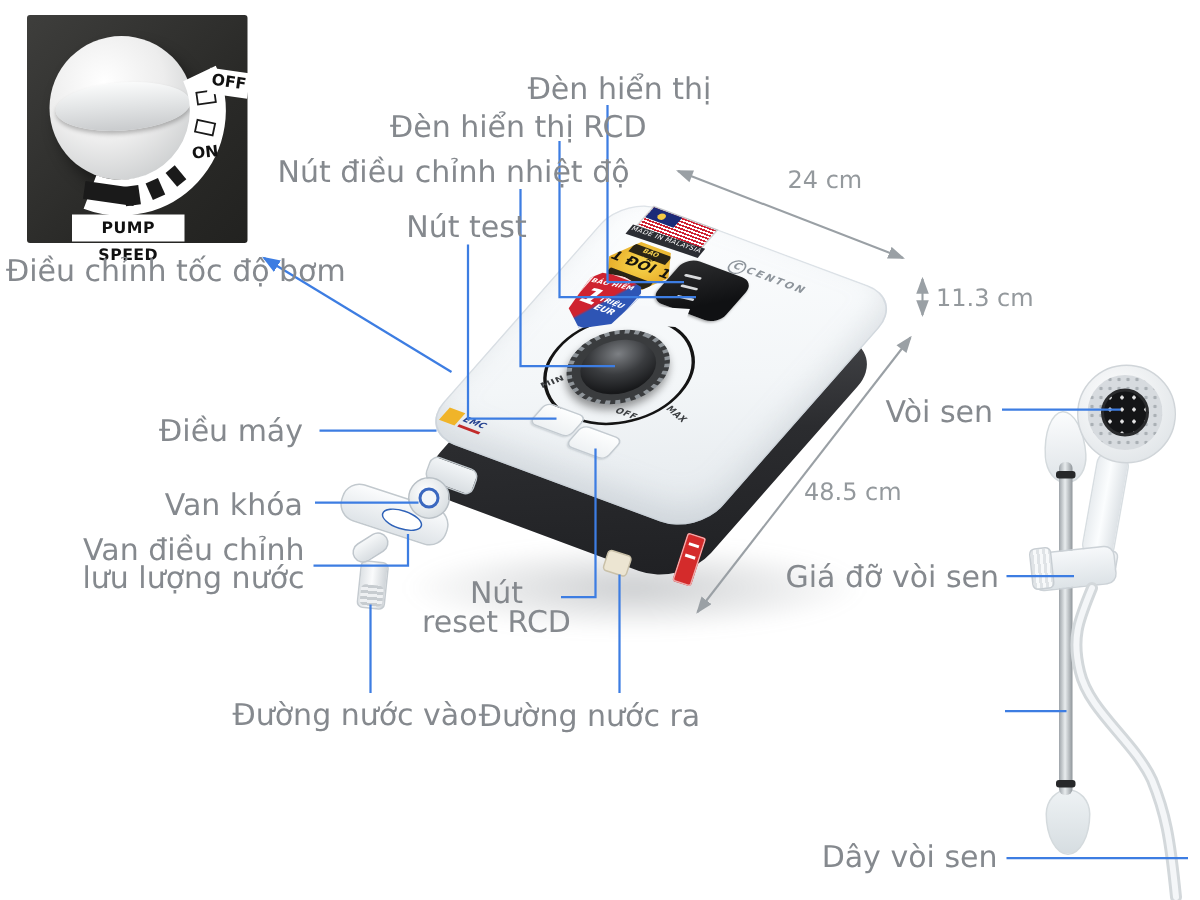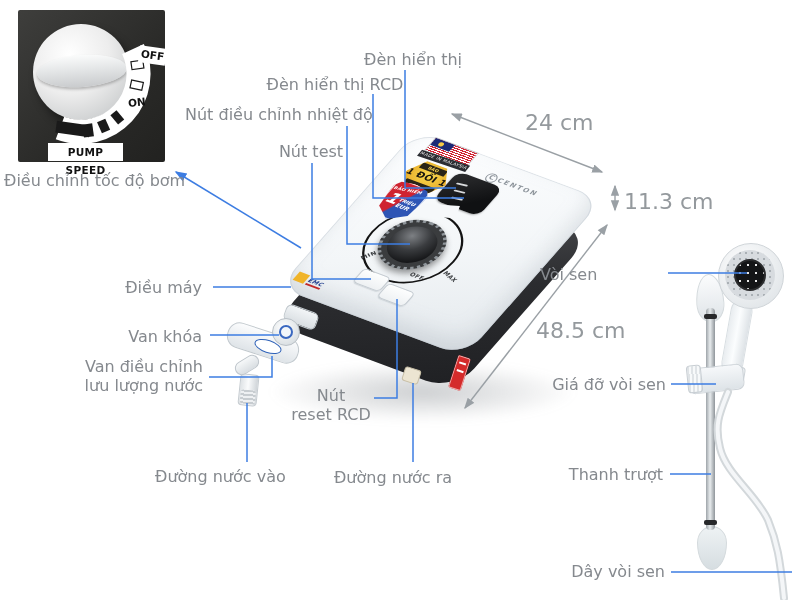--- a/index.html
+++ b/index.html
@@ -1,19 +1,19 @@
 <!DOCTYPE html>
 <html><head>
 <meta charset="utf-8">
 <style>
   html,body{margin:0;padding:0;background:#fff;}
   #stage{position:relative;width:800px;height:600px;background:#fff;overflow:hidden;
          font-family:"DejaVu Sans", sans-serif;}
-  .lbl{position:absolute;font-size:16px;color:#85898e;white-space:nowrap;z-index:12;line-height:19px;}
-  .dim{position:absolute;font-size:22px;color:#94999d;white-space:nowrap;z-index:12;}
+  .lbl{position:absolute;font-size:20px;color:#85898e;white-space:nowrap;z-index:12;line-height:19px;}
+  .dim{position:absolute;font-size:16px;color:#94999d;white-space:nowrap;z-index:12;}
   
   .inset-panel{position:absolute;left:18px;top:10px;width:147px;height:152px;z-index:6;
     background:linear-gradient(135deg,#3e3e3c 0%,#2a2a28 60%,#222220 100%);border-radius:2px;}
   .inset-knob{position:absolute;left:33px;top:24px;width:96px;height:96px;border-radius:50%;z-index:7;
     background:radial-gradient(circle at 38% 32%,#ffffff 0%,#ededed 45%,#cfd1d2 78%,#b7b9bb 100%);
     box-shadow:5px 7px 10px rgba(0,0,0,.45);}
   .inset-wing{position:absolute;left:37px;top:55px;width:90px;height:32px;border-radius:50%;z-index:8;
     background:linear-gradient(180deg,#fafbfb 0%,#e4e6e7 45%,#c9cbcd 100%);transform:rotate(-4deg);
     box-shadow:0 2px 3px rgba(0,0,0,.25);}
   .inset-svg{position:absolute;left:18px;top:10px;z-index:8;}
@@ -275,21 +275,20 @@
   <div class="lbl" style="left:40px;top:357px;width:163px;text-align:right;">
     <span>Van điều chỉnh</span><br>
     <span>lưu lượng nước</span>
   </div>
   <div class="lbl" style="left:155px;top:467px;width:180px;text-align:left;">Đường nước vào</div>
   <div class="lbl" style="left:281px;top:386px;width:100px;text-align:center;">
     <span>Nút</span><br>
     <span>reset RCD</span>
   </div>
   <div class="lbl" style="left:318px;top:468px;width:150px;text-align:center;">Đường nước ra</div>
-  <div class="lbl" style="left:540px;top:265px;width:122px;">Vòi sen</div>
+  <div class="lbl" style="left:540px;top:265px;width:122px;text-align:right;">Vòi sen</div>
   <div class="lbl" style="left:520px;top:375px;width:146px;text-align:right;">Giá đỡ vòi sen</div>
-  <div class="lbl" style="left:520px;top:465px;width:143px;text-align:right;">Thanh trượt</div>
   <div class="lbl" style="left:520px;top:562px;width:145px;text-align:right;">Dây vòi sen</div>
   <div class="dim" style="left:525px;top:110px;">24 cm</div>
   <div class="dim" style="left:624px;top:189px;">11.3 cm</div>
   <div class="dim" style="left:536px;top:318px;">48.5 cm</div>
 
 </div>
 
 </body></html>

